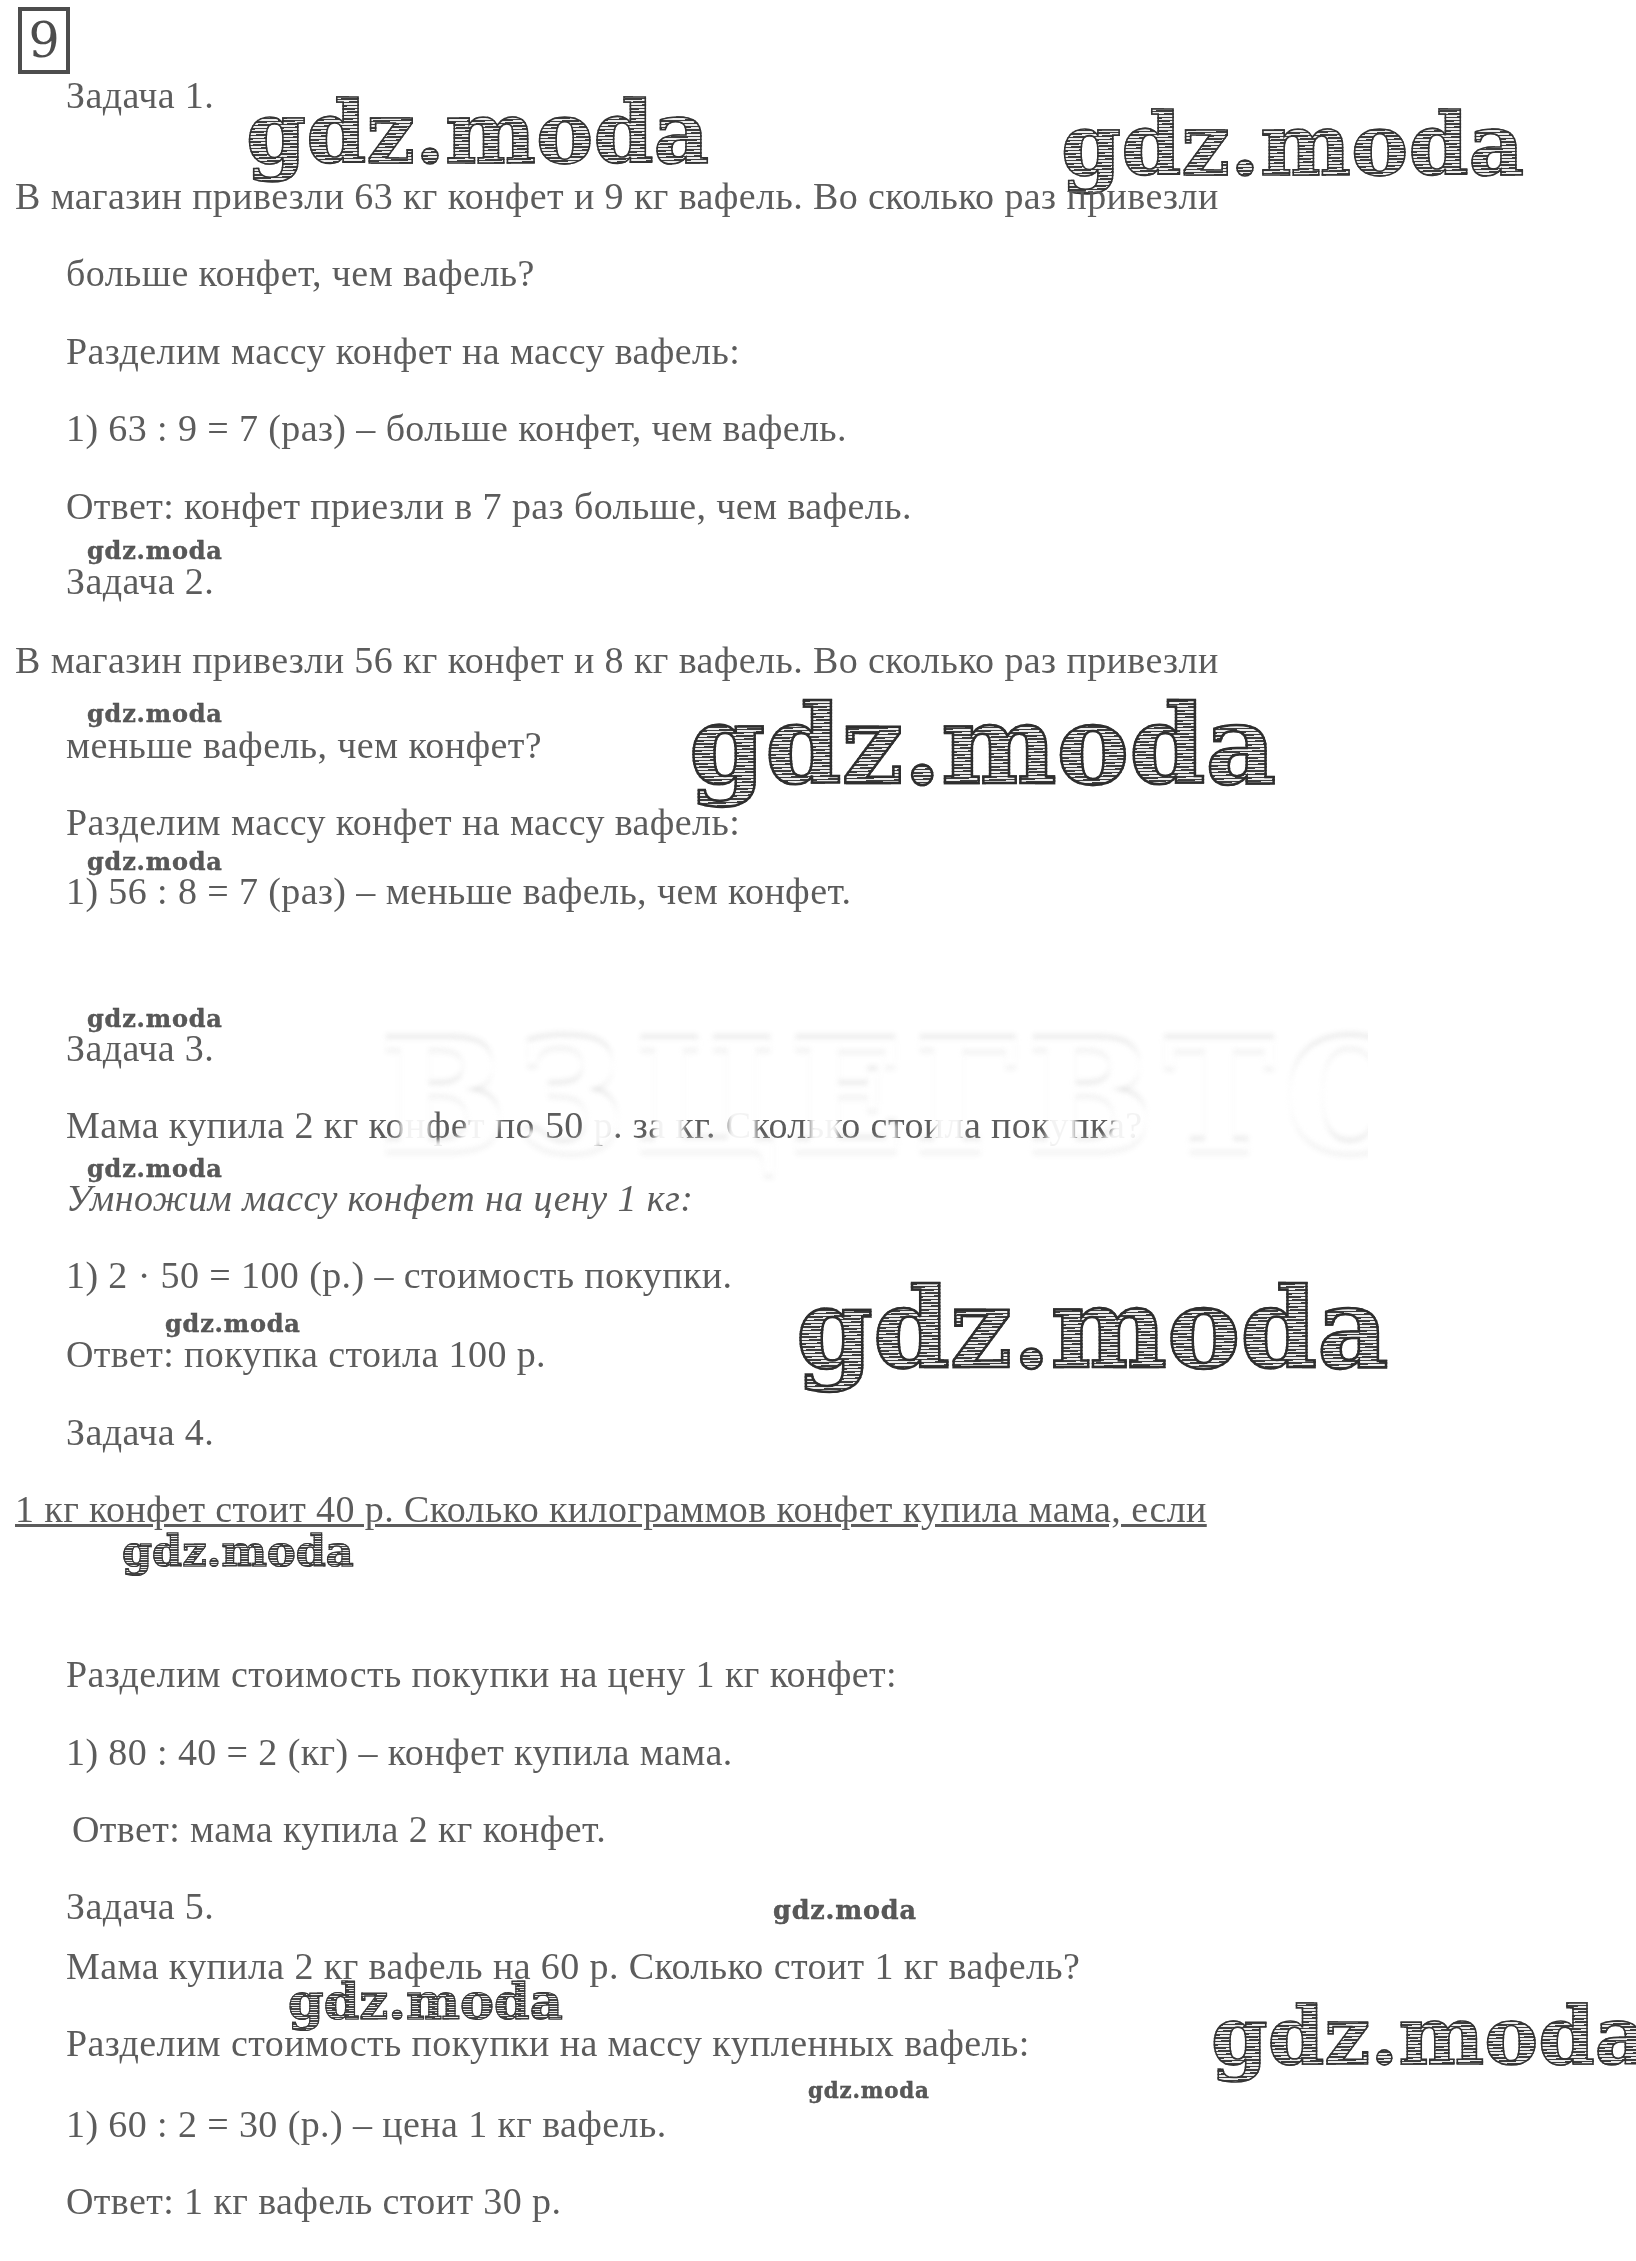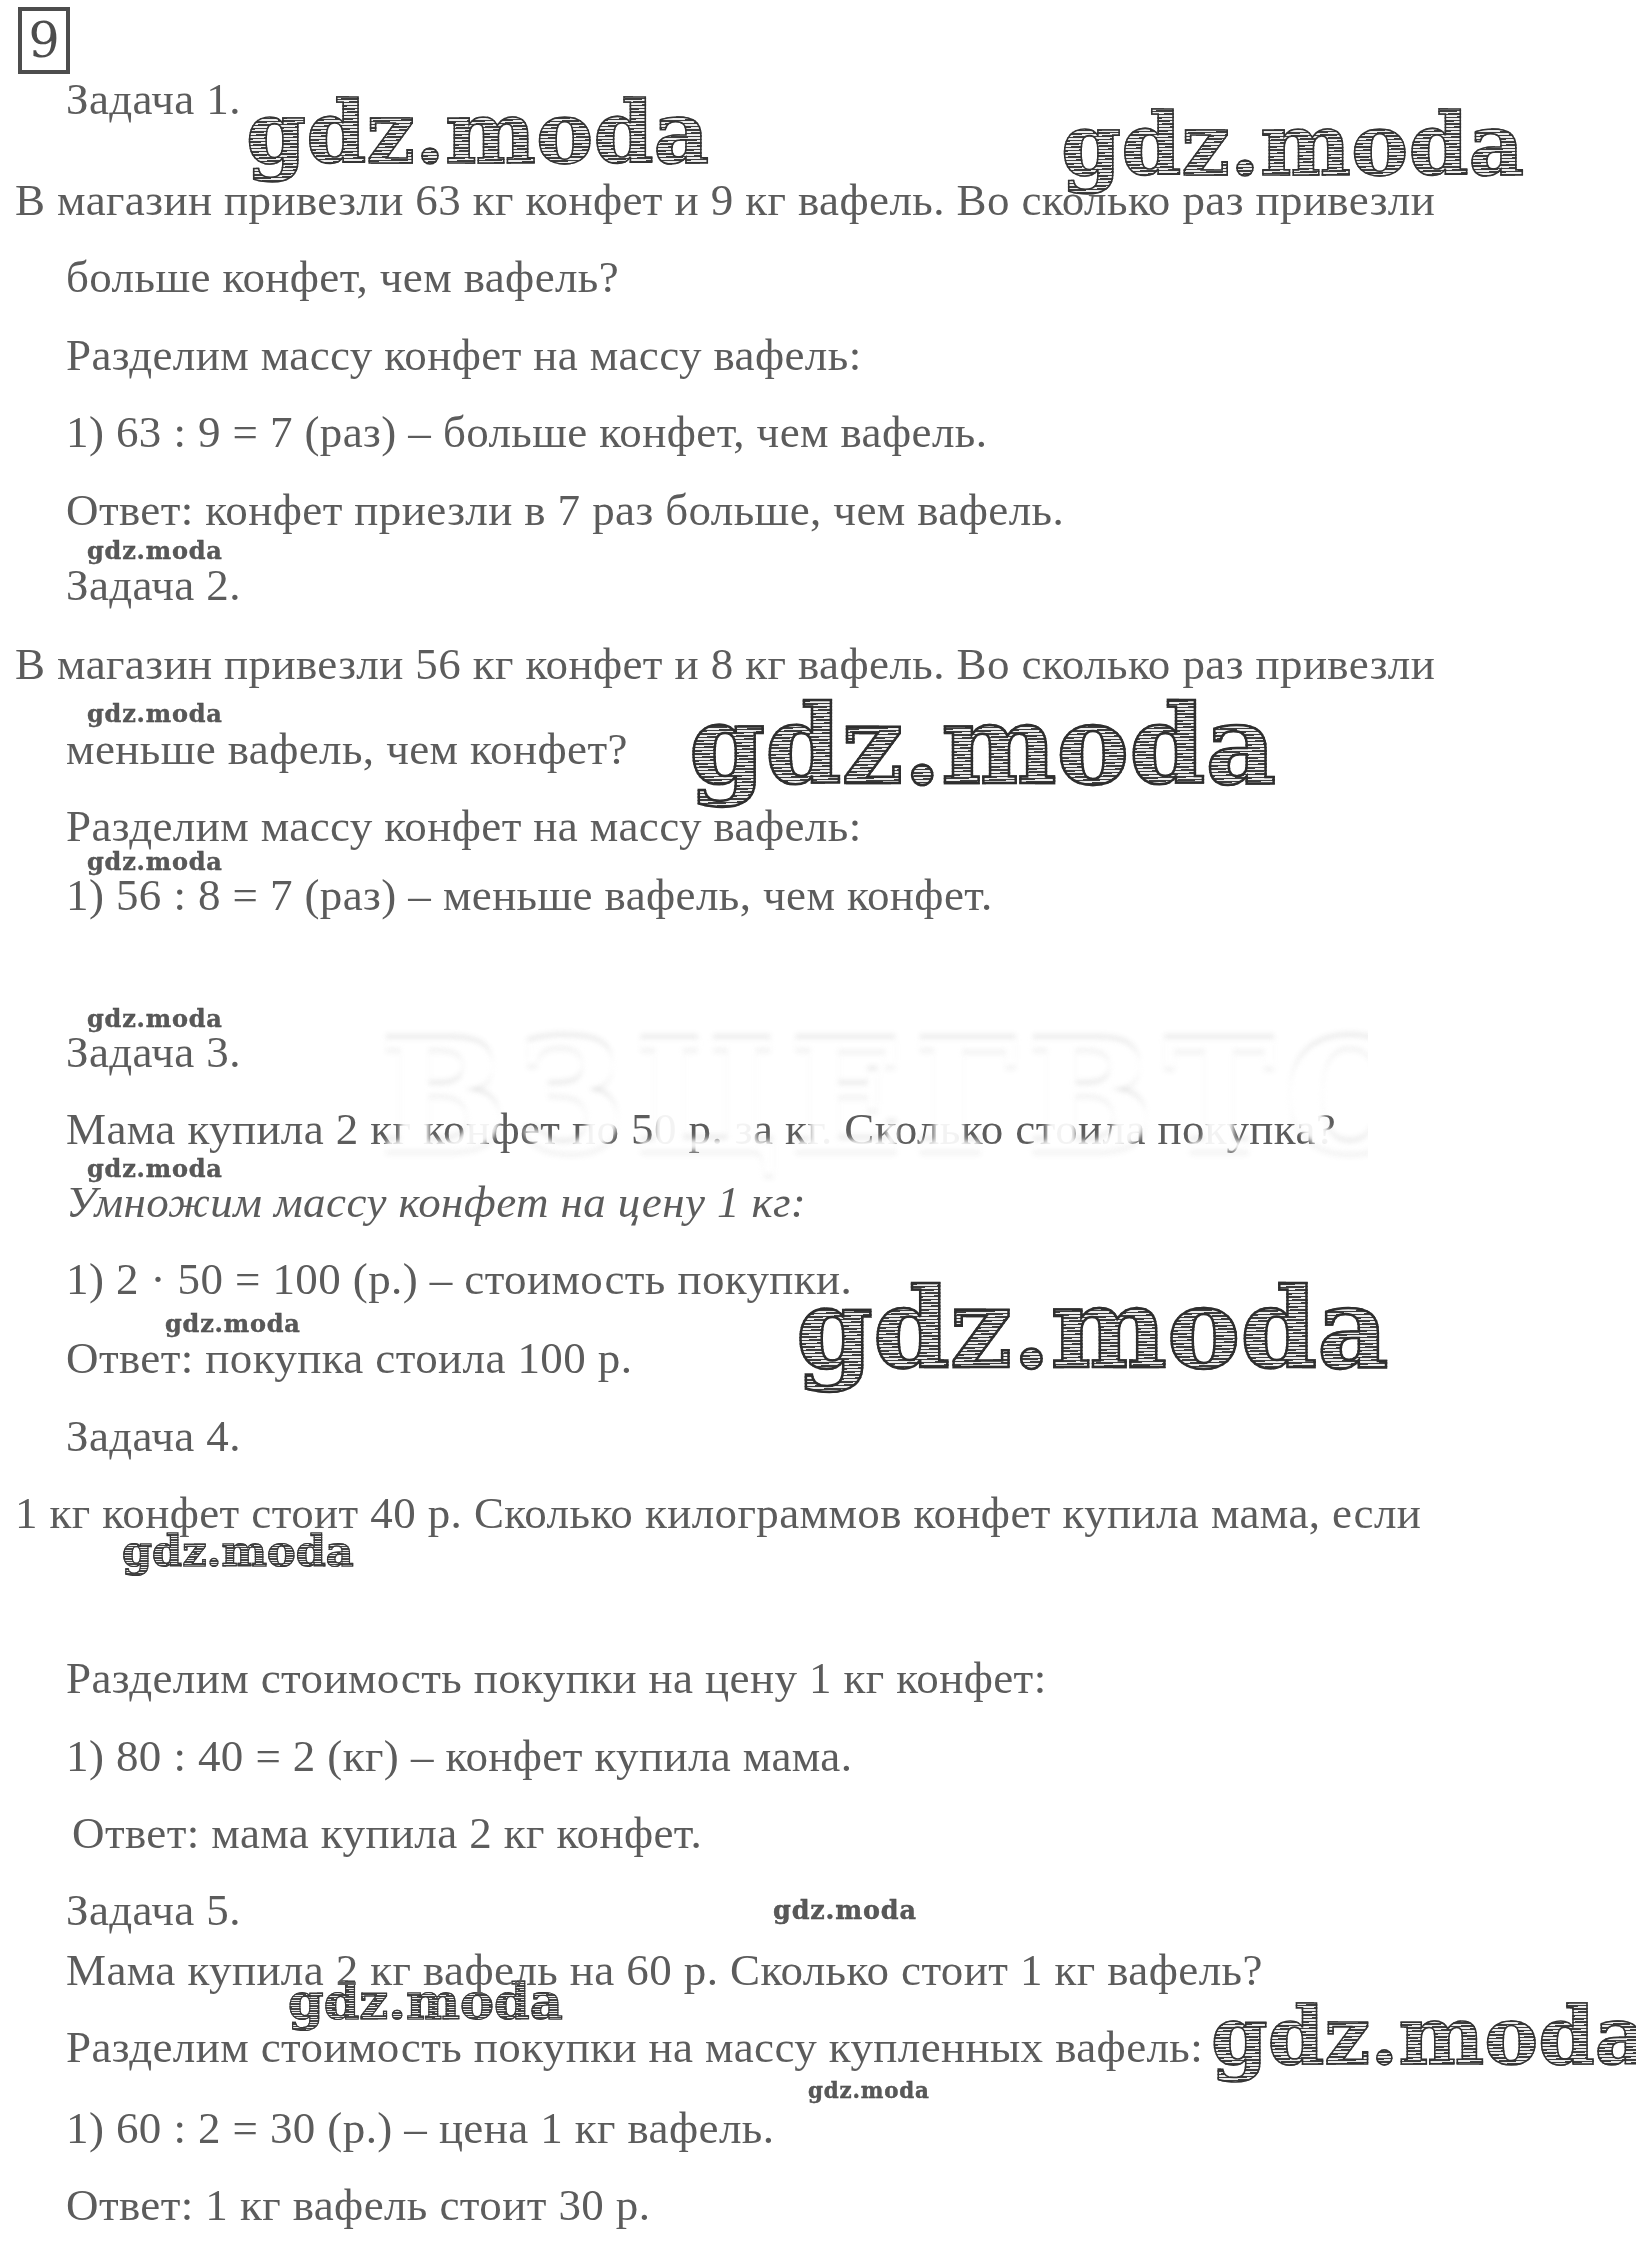--- a/index.html
+++ b/index.html
@@ -6,21 +6,21 @@
   #page{
     position:relative;
     width:1637px;
     height:2261px;
     background:#ffffff;
     overflow:hidden;
     font-family:"Liberation Serif","DejaVu Serif",serif;
   }
   .line{
     position:absolute;
-    font-size:45px;
+    font-size:38px;
     line-height:1.15;
     color:#5c5c5c;
     white-space:nowrap;
     letter-spacing:0.4px;
   }
   .badge{
     position:absolute;
     left:18px; top:6.6px;
     width:44px; height:59px;
     border:4.1px solid #4d4d4d;
@@ -134,21 +134,21 @@
   <div class="line" style="left:66px;top:870px;">1) 56 : 8 = 7 (раз) – меньше вафель, чем конфет.</div>
 
   <div class="line" style="left:66px;top:1027px;">Задача 3.</div>
   <div class="line" style="left:66px;top:1104px;">Мама купила 2 кг конфет по 50 р. за кг. Сколько стоила покупка?</div>
   <div class="ghost"></div>
   <div class="line" style="left:66px;top:1177px;font-style:italic;">Умножим массу конфет на цену 1 кг:</div>
   <div class="line" style="left:66px;top:1254px;">1) 2 · 50 = 100 (р.) – стоимость покупки.</div>
   <div class="line" style="left:66px;top:1333px;">Ответ: покупка стоила 100 р.</div>
 
   <div class="line" style="left:66px;top:1411px;">Задача 4.</div>
-  <div class="line" style="left:15px;top:1488px;">1 кг конфет стоит 40 р. Сколько килограммов конфет купила мама, если</div>
+  <div class="line" style="left:15px;top:1488px;text-decoration:underline;">1 кг конфет стоит 40 р. Сколько килограммов конфет купила мама, если</div>
   <div class="line" style="left:66px;top:1653px;">Разделим стоимость покупки на цену 1 кг конфет:</div>
   <div class="line" style="left:66px;top:1731px;">1) 80 : 40 = 2 (кг) – конфет купила мама.</div>
   <div class="line" style="left:72px;top:1808px;text-align:right;">Ответ: мама купила 2 кг конфет.</div>
 
   <div class="line" style="left:66px;top:1885px;">Задача 5.</div>
   <div class="line" style="left:66px;top:1945px;">Мама купила 2 кг вафель на 60 р. Сколько стоит 1 кг вафель?</div>
   <div class="line" style="left:66px;top:2022px;">Разделим стоимость покупки на массу купленных вафель:</div>
   <div class="line" style="left:66px;top:2103px;">1) 60 : 2 = 30 (р.) – цена 1 кг вафель.</div>
   <div class="line" style="left:66px;top:2180px;">Ответ: 1 кг вафель стоит 30 р.</div>
 

